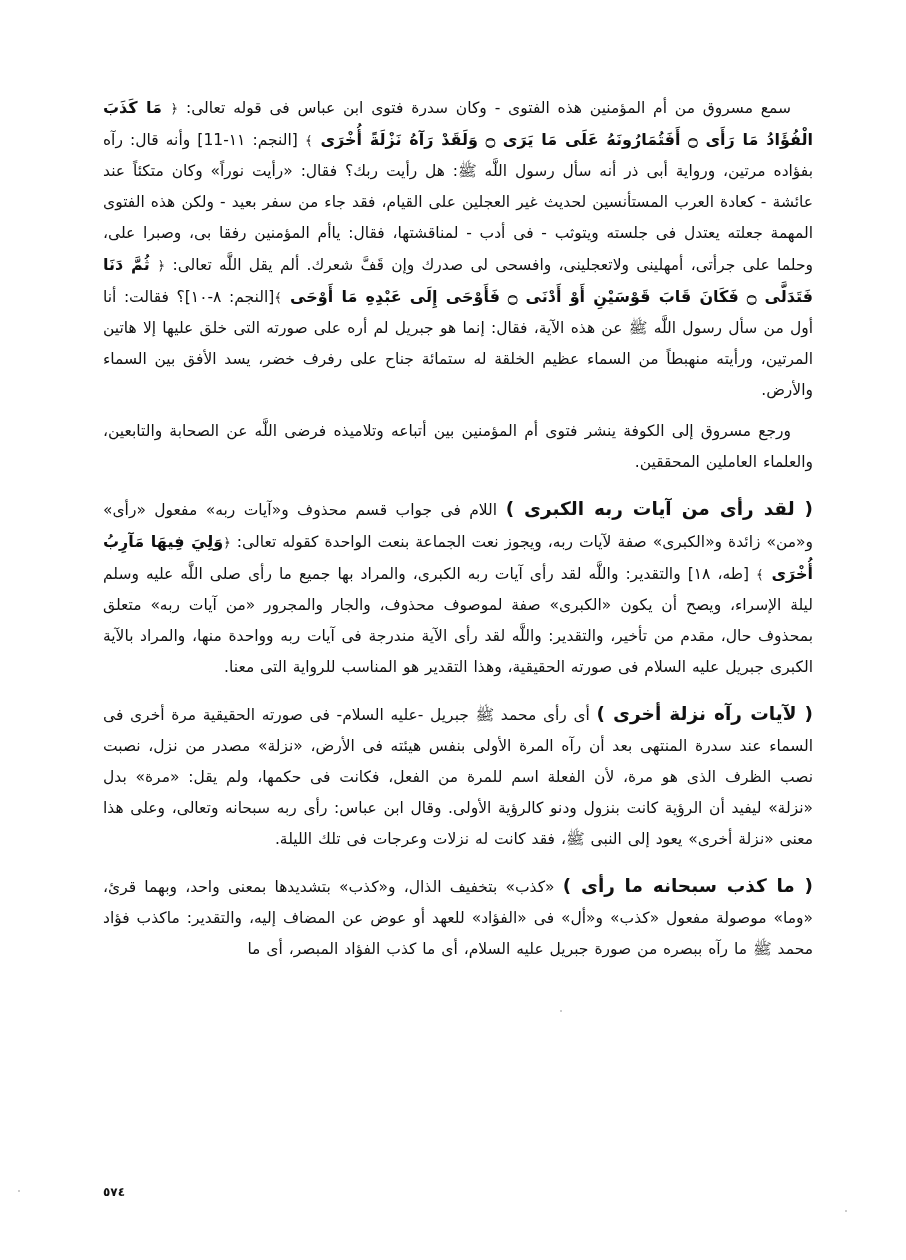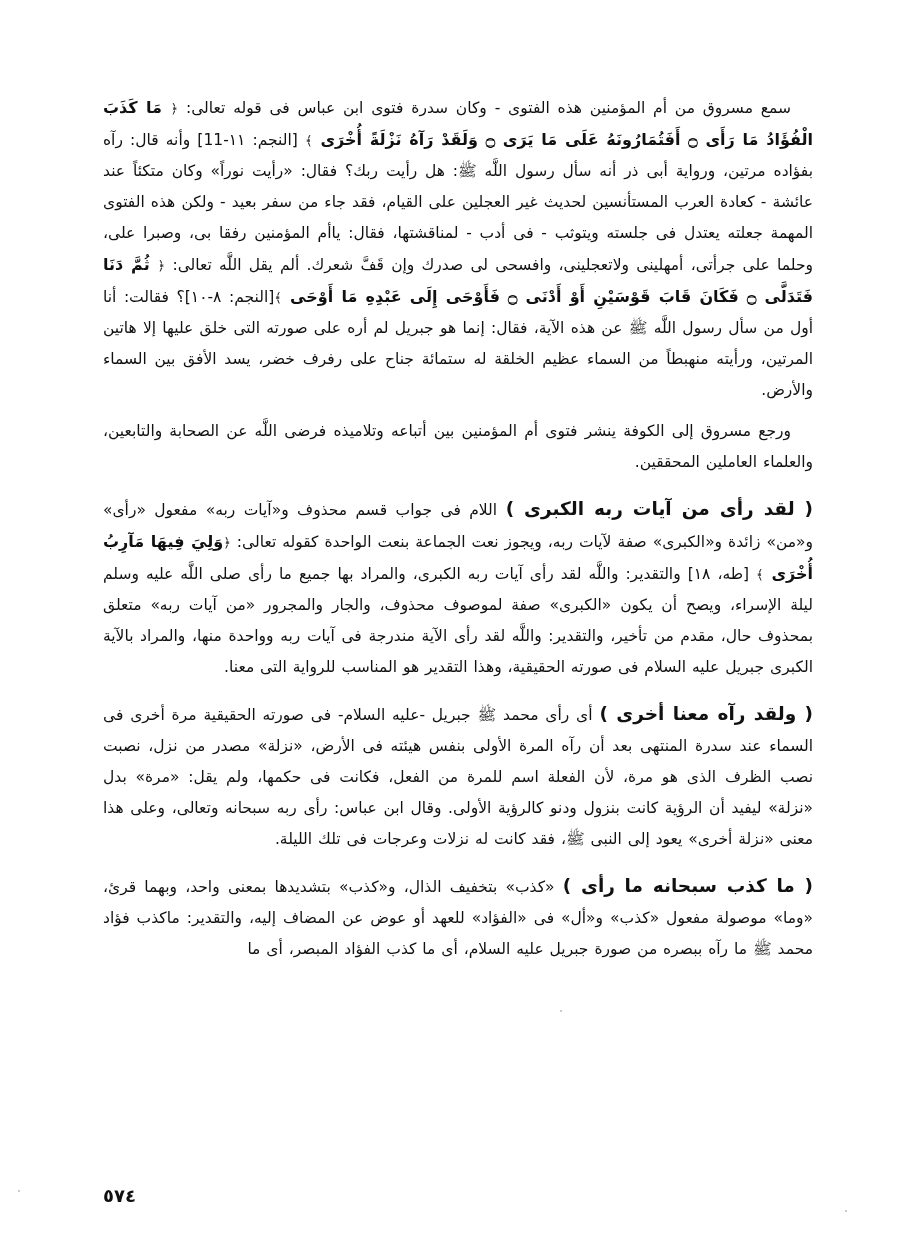--- a/index.html
+++ b/index.html
@@ -22,21 +22,21 @@
     .section-title {
       text-align: center; text-align-last: center;
       font-size: 26px; font-weight: bold; margin: 32px 0 30px 0;
       line-height: 34px; letter-spacing: 0.5px;
     }
     .entry { margin: 15px 0 12px 0; }
     .entry .para { text-indent: 0; }
     .lemma { font-weight: bold; font-size: 18.5px; }
     .page-number {
       position: absolute; left: 103px; top: 1185px; width: 60px;
-      direction: rtl; text-align: left; font-size: 18px; font-weight: bold;
+      direction: rtl; text-align: left; font-size: 12px; font-weight: bold;
     }
     .dot { position: absolute; width: 2px; height: 2px; background: #bbb; border-radius: 1px; }
   </style>
 </head>
 <body>
 
 <div class="page">
 
   <p class="para">
     <span>سمع مسروق من أم المؤمنين هذه الفتوى - وكان سدرة فتوى ابن عباس فى قوله تعالى:</span>
@@ -54,21 +54,21 @@
       <span class="lemma">( لقد رأى من آيات ربه الكبرى )</span>
       <span>اللام فى جواب قسم محذوف و«آيات ربه» مفعول «رأى» و«من» زائدة و«الكبرى» صفة لآيات ربه، ويجوز نعت الجماعة بنعت الواحدة كقوله تعالى:</span>
       <span class="quran"><span class="ornament">﴿</span><span>وَلِيَ فِيهَا مَآرِبُ أُخْرَى</span> <span class="ornament">﴾</span></span>
       <span>[طه، ١٨]</span>
       <span>والتقدير: واللَّه لقد رأى آيات ربه الكبرى، والمراد بها جميع ما رأى صلى اللَّه عليه وسلم ليلة الإسراء، ويصح أن يكون «الكبرى» صفة لموصوف محذوف، والجار والمجرور «من آيات ربه» متعلق بمحذوف حال، مقدم من تأخير، والتقدير: واللَّه لقد رأى الآية مندرجة فى آيات ربه وواحدة منها، والمراد بالآية الكبرى جبريل عليه السلام فى صورته الحقيقية، وهذا التقدير هو المناسب للرواية التى معنا.</span>
     </p>
   </div>
 
   <div class="entry">
     <p class="para">
-      <span class="lemma">( ولقد رآه معنا أخرى )</span>
+      <span class="lemma">( لآيات رآه نزلة أخرى )</span>
       <span>أى رأى محمد ﷺ جبريل -عليه السلام- فى صورته الحقيقية مرة أخرى فى السماء عند سدرة المنتهى بعد أن رآه المرة الأولى بنفس هيئته فى الأرض، «نزلة» مصدر من نزل، نصبت نصب الظرف الذى هو مرة، لأن الفعلة اسم للمرة من الفعل، فكانت فى حكمها، ولم يقل: «مرة» بدل «نزلة» ليفيد أن الرؤية كانت بنزول ودنو كالرؤية الأولى. وقال ابن عباس: رأى ربه سبحانه وتعالى، وعلى هذا معنى «نزلة أخرى» يعود إلى النبى ﷺ، فقد كانت له نزلات وعرجات فى تلك الليلة.</span>
     </p>
   </div>
 
   <div class="entry">
     <p class="para">
       <span class="lemma">( ما كذب سبحانه ما رأى )</span>
       <span>«كذب» بتخفيف الذال، و«كذب» بتشديدها بمعنى واحد، وبهما قرئ، «وما» موصولة مفعول «كذب» و«أل» فى «الفؤاد» للعهد أو عوض عن المضاف إليه، والتقدير: ماكذب فؤاد محمد ﷺ ما رآه ببصره من صورة جبريل عليه السلام، أى ما كذب الفؤاد المبصر، أى ما</span>
     </p>
   </div>

